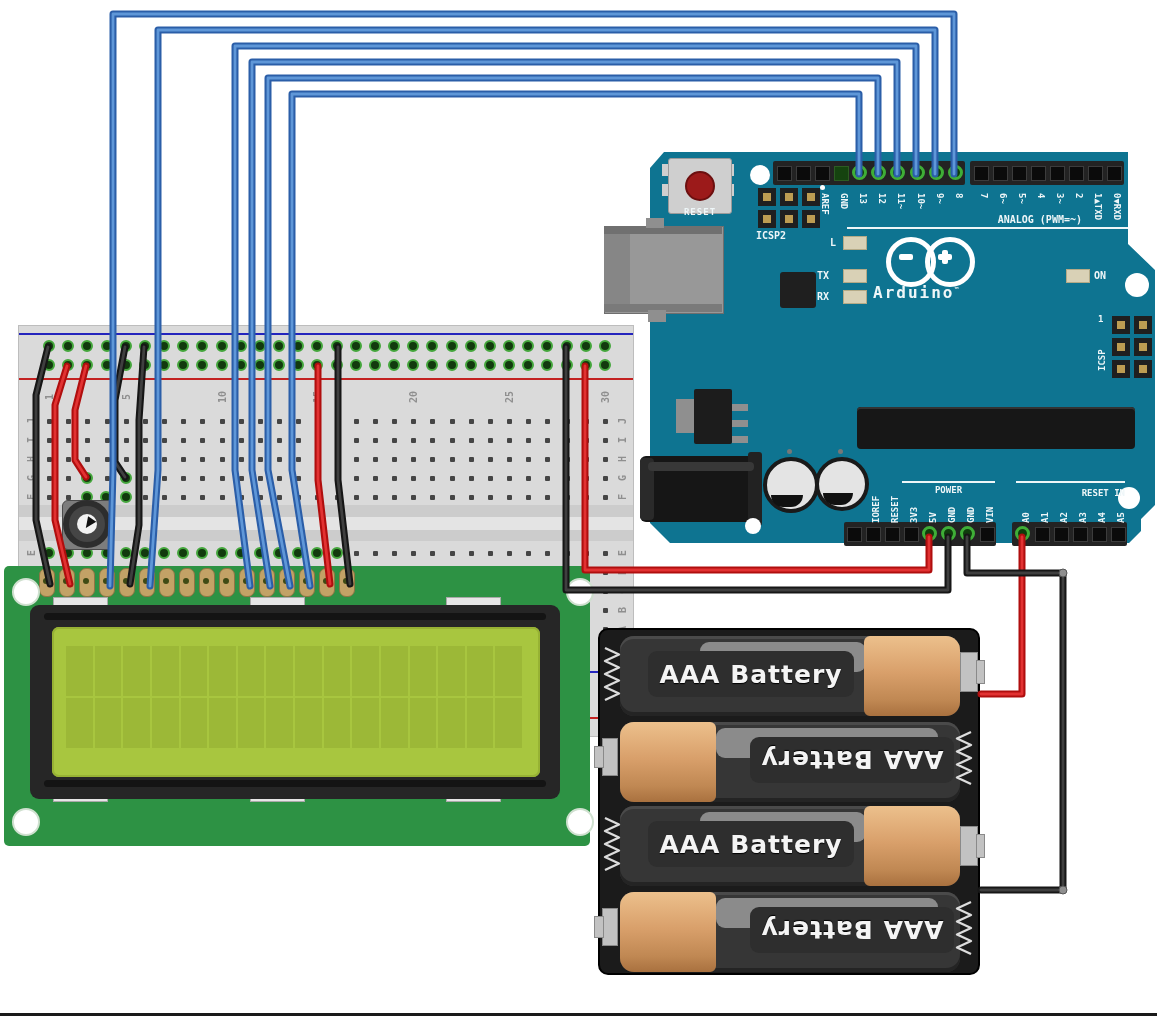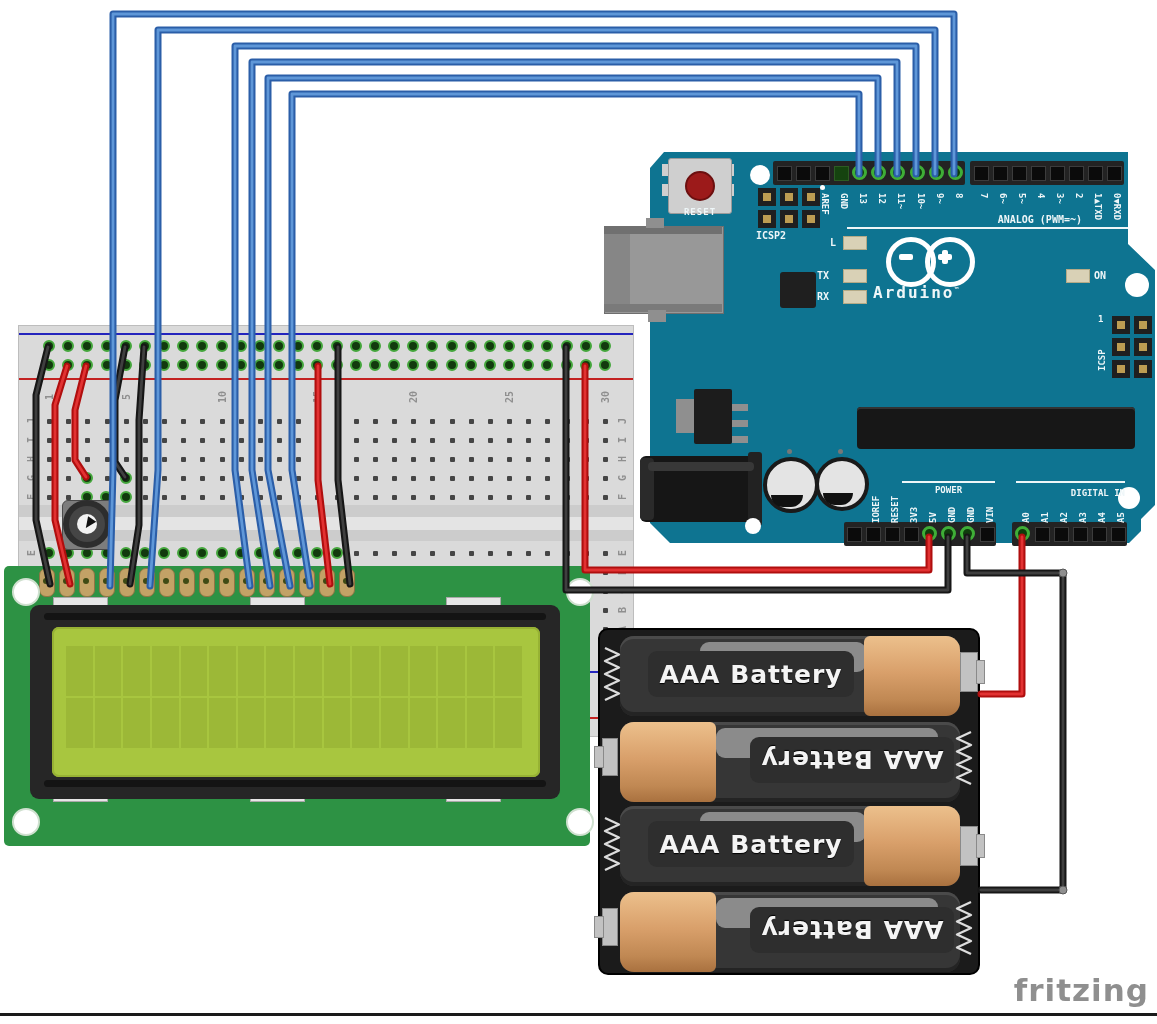--- a/index.html
+++ b/index.html
@@ -572,21 +572,21 @@
       <div class="abs" style="left:-10px;top:306px;width:14px;height:62px;background:#2a2a2a;border-radius:4px;"></div>
       <div class="abs" style="left:98px;top:300px;width:14px;height:74px;background:#222;border-radius:3px;"></div>
       <div class="abs" style="left:-2px;top:310px;width:106px;height:9px;background:#383838;border-radius:4px;"></div>
       <div class="mnt" style="left:100px;top:13px;width:20px;height:20px;"></div>
       <div class="mnt" style="left:475px;top:121px;width:24px;height:24px;"></div>
       <div class="mnt" style="left:468px;top:335px;width:22px;height:22px;"></div>
       <div class="mnt" style="left:95px;top:366px;width:16px;height:16px;"></div>
       <div class="abs" style="left:252px;top:329px;width:93px;height:2px;background:#eef6f8;"></div>
       <div class="abs" style="left:366px;top:329px;width:109px;height:2px;background:#eef6f8;"></div>
       <div class="silk" style="left:252px;top:333px;width:93px;text-align:center;font:bold 9px &quot;DejaVu Sans Mono&quot;,monospace;">POWER</div>
-      <div class="silk" style="left:366px;top:336px;width:109px;text-align:right;font:bold 9px &quot;DejaVu Sans Mono&quot;,monospace;">DIGITAL IN</div>
+      <div class="silk" style="left:366px;top:336px;width:109px;text-align:right;font:bold 9px &quot;DejaVu Sans Mono&quot;,monospace;">RESET IN</div>
       <div class="strip" style="left:194px;top:370px;width:152px;"></div>
       <div class="strip" style="left:362px;top:370px;width:115px;"></div>
       <div class="pin" style="left:197px;top:375px;"></div>
       <div class="pin" style="left:216px;top:375px;"></div>
       <div class="pin" style="left:235px;top:375px;"></div>
       <div class="pin" style="left:254px;top:375px;"></div>
       <div class="apin" style="left:272px;top:374px;"></div>
       <div class="apin" style="left:291px;top:374px;"></div>
       <div class="apin" style="left:310px;top:374px;"></div>
       <div class="pin" style="left:330px;top:375px;"></div>
@@ -675,21 +675,20 @@
       <path d="M290 586 L268 470 L268 78 L878 78 L878 174" fill="none" stroke="#5f97d8" stroke-width="2.8" stroke-linecap="round" stroke-linejoin="round"></path>
       <path d="M310 586 L292 470 L292 94 L859 94 L859 174" fill="none" stroke="#2b5ea8" stroke-width="7" stroke-linecap="round" stroke-linejoin="round"></path>
       <path d="M310 586 L292 470 L292 94 L859 94 L859 174" fill="none" stroke="#5f97d8" stroke-width="2.8" stroke-linecap="round" stroke-linejoin="round"></path>
       <circle cx="1063" cy="573" r="4" fill="#8f8f8f" stroke="#555" stroke-width="1"></circle>
       <circle cx="1063" cy="890" r="4" fill="#8f8f8f" stroke="#555" stroke-width="1"></circle>
       <path d="M605 648 L619 654.5 L605 661 L619 667.5 L605 674 L619 680.5 L605 687 L619 693.5 L605 700" fill="none" stroke="#dcdcdc" stroke-width="2.4" stroke-linejoin="round"></path>
       <path d="M971 732 L957 738.5 L971 745 L957 751.5 L971 758 L957 764.5 L971 771 L957 777.5 L971 784" fill="none" stroke="#dcdcdc" stroke-width="2.4" stroke-linejoin="round"></path>
       <path d="M605 818 L619 824.5 L605 831 L619 837.5 L605 844 L619 850.5 L605 857 L619 863.5 L605 870" fill="none" stroke="#dcdcdc" stroke-width="2.4" stroke-linejoin="round"></path>
       <path d="M971 902 L957 908.5 L971 915 L957 921.5 L971 928 L957 934.5 L971 941 L957 947.5 L971 954" fill="none" stroke="#dcdcdc" stroke-width="2.4" stroke-linejoin="round"></path>
     </svg>
-  <div id="watermark" class="abs">fritzing</div>
   <div id="bottombar" class="abs"></div>
 <div class="tabc abs" style="left:960px;top:652px;width:16px;height:38px;"></div>
     <div class="tabc abs" style="left:976px;top:660px;width:7px;height:22px;"></div>
     <div class="tabc abs" style="left:960px;top:826px;width:16px;height:38px;"></div>
     <div class="tabc abs" style="left:976px;top:834px;width:7px;height:22px;"></div>
     <div class="tabc abs" style="left:602px;top:738px;width:14px;height:36px;"></div>
     <div class="tabc abs" style="left:594px;top:746px;width:8px;height:20px;"></div>
     <div class="tabc abs" style="left:602px;top:908px;width:14px;height:36px;"></div>
     <div class="tabc abs" style="left:594px;top:916px;width:8px;height:20px;"></div>
   </div>

